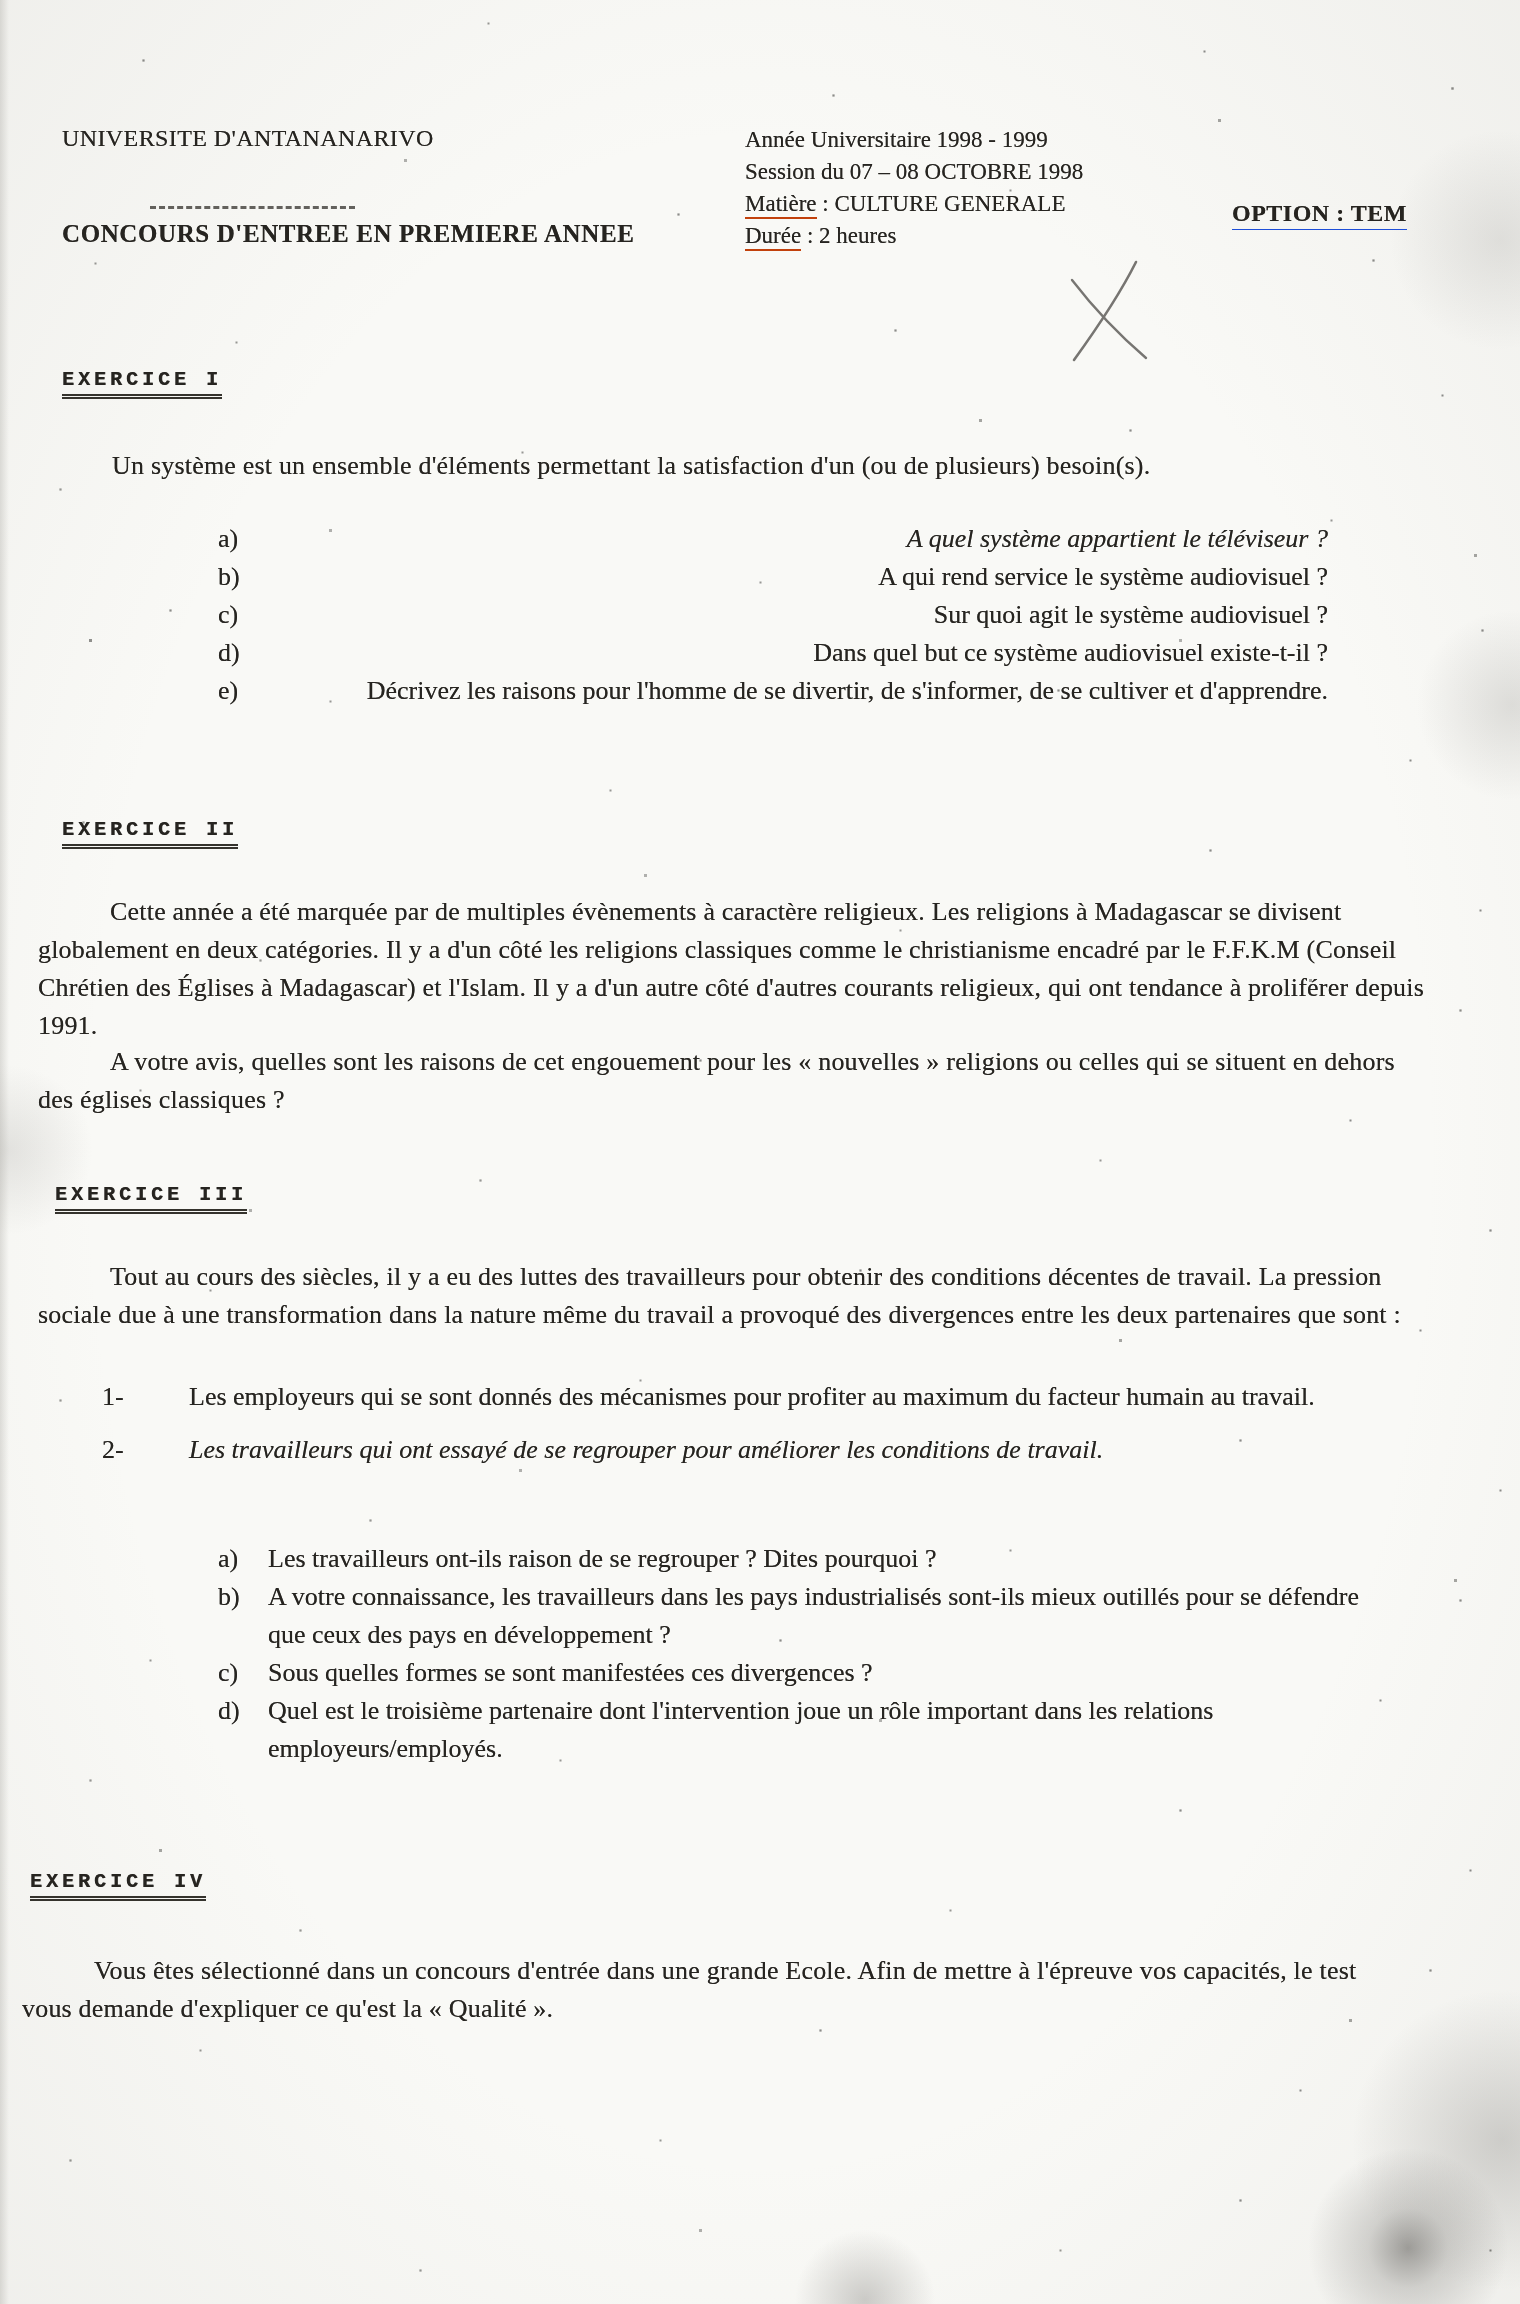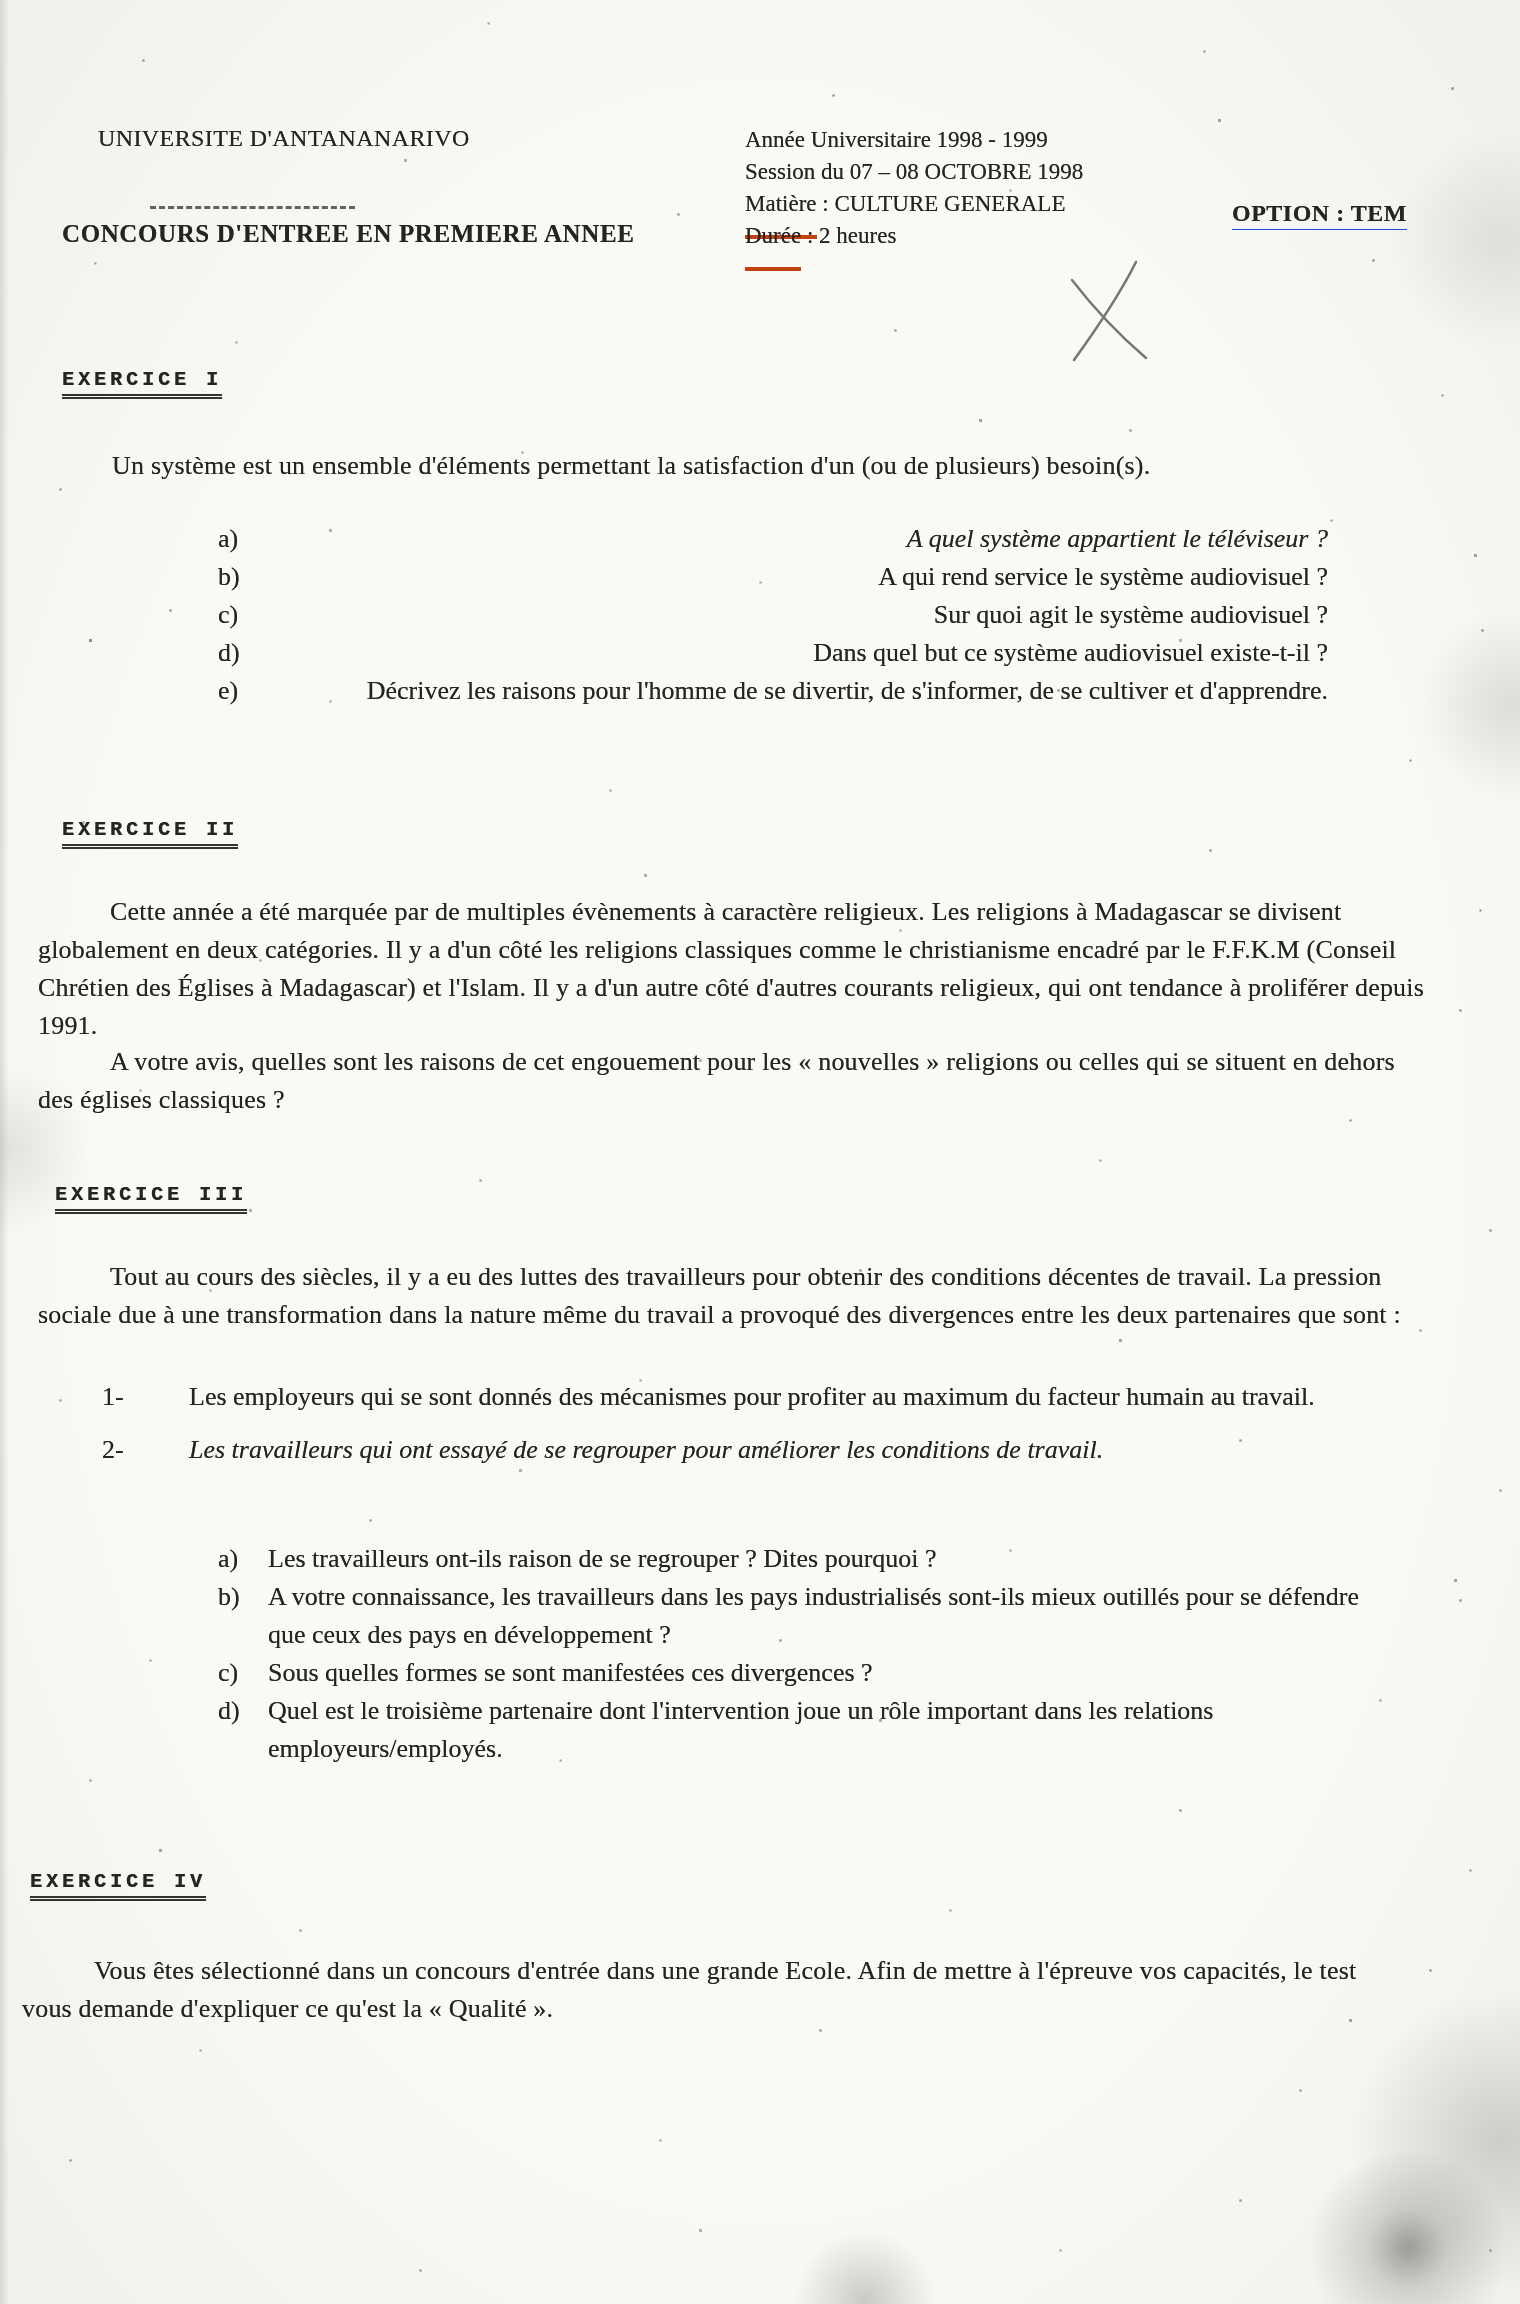--- a/index.html
+++ b/index.html
@@ -16,23 +16,23 @@
       radial-gradient(circle at 1512px 705px, rgba(130,128,124,.22) 0, rgba(130,128,124,0) 95px),
       radial-gradient(circle at 1500px 240px, rgba(130,128,124,.18) 0, rgba(130,128,124,0) 110px),
       radial-gradient(circle at 8px 1150px, rgba(130,128,124,.18) 0, rgba(130,128,124,0) 85px),
       radial-gradient(ellipse at 50% 50%, rgba(255,255,255,0) 62%, rgba(178,176,170,.13) 100%);
     overflow:hidden;
   }
   .abs { position:absolute; }
   .txt { text-shadow: 0 0 0.6px rgba(32,30,26,.65); }
 
   
-  .hdr-left { left:62px; top:122px; font-size:24px; line-height:33px; letter-spacing:.4px;margin-left:36px; }
+  .hdr-left { left:62px; top:122px; font-size:24px; line-height:33px; letter-spacing:.4px; }
   .hdr-right { left:745px; top:124px; font-size:23px; line-height:32px; }
-  .lbl-underline { border-bottom:4px solid #c2410c; padding-bottom:19px;text-align:right; }
+  .lbl-underline { border-bottom:2px solid #c2410c; padding-bottom:1px;text-align:right; }
   .concours { left:62px; top:220px; font-size:25px; font-weight:bold; letter-spacing:.6px; }
   .hdr-sep { left:150px; top:206px; width:205px; border-top:3px dashed #4a4843; opacity:.85; }
   .option { left:1232px; top:200px; font-size:24px; font-weight:bold; letter-spacing:.5px;
             border-bottom:1px solid #1d4ed8; padding-bottom:2px; }
 
   
   .xmark { left:1058px; top:258px; opacity:.75; }
 
   
   .ex-title {

